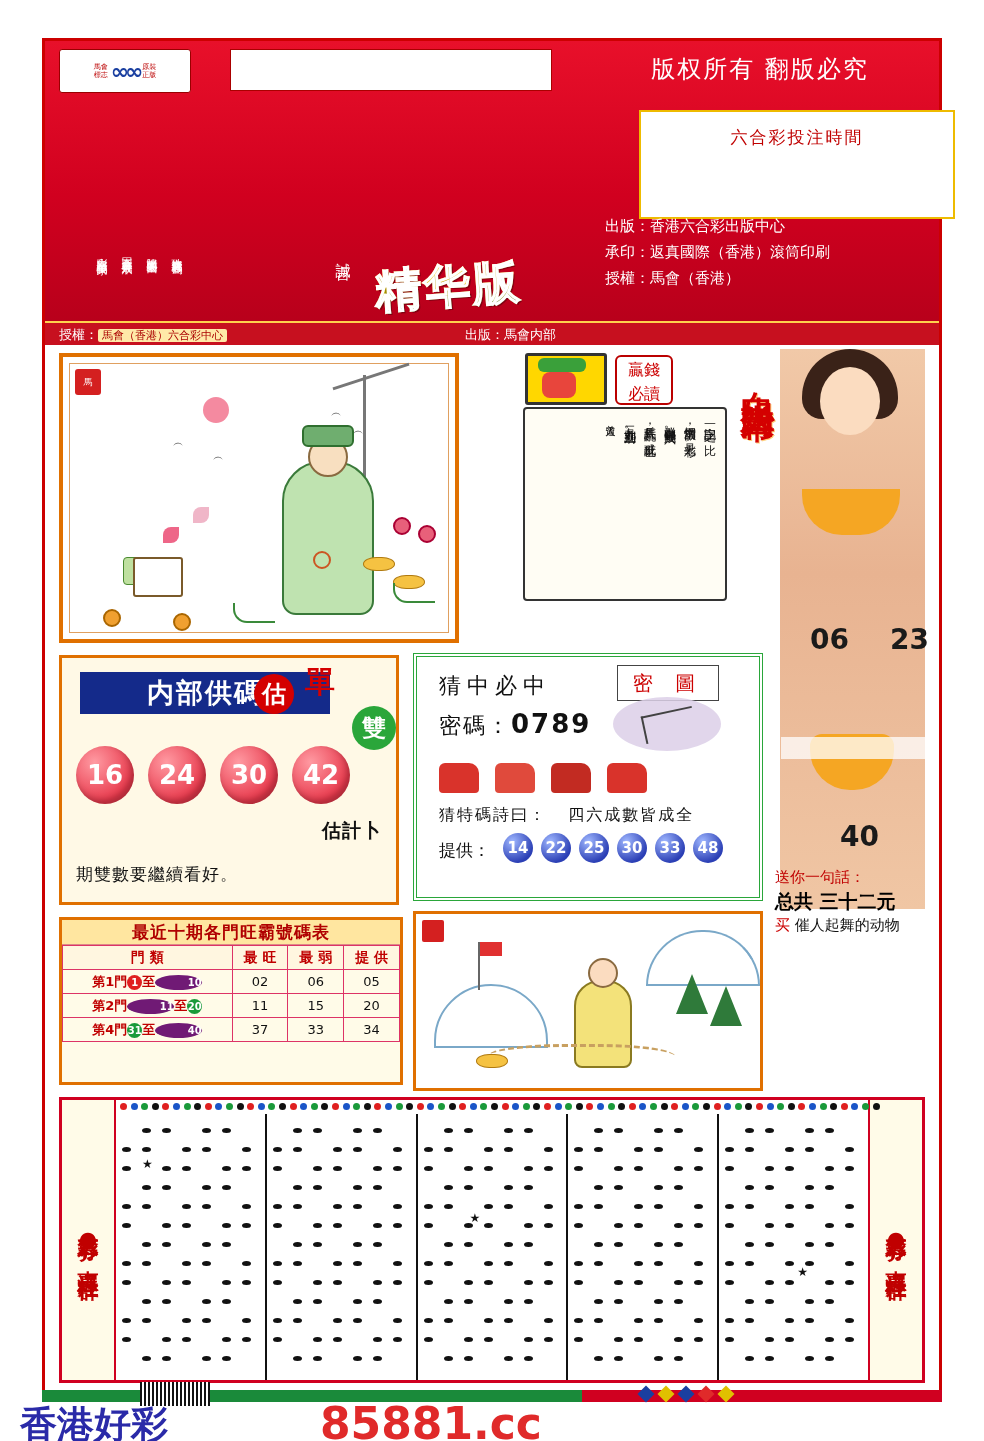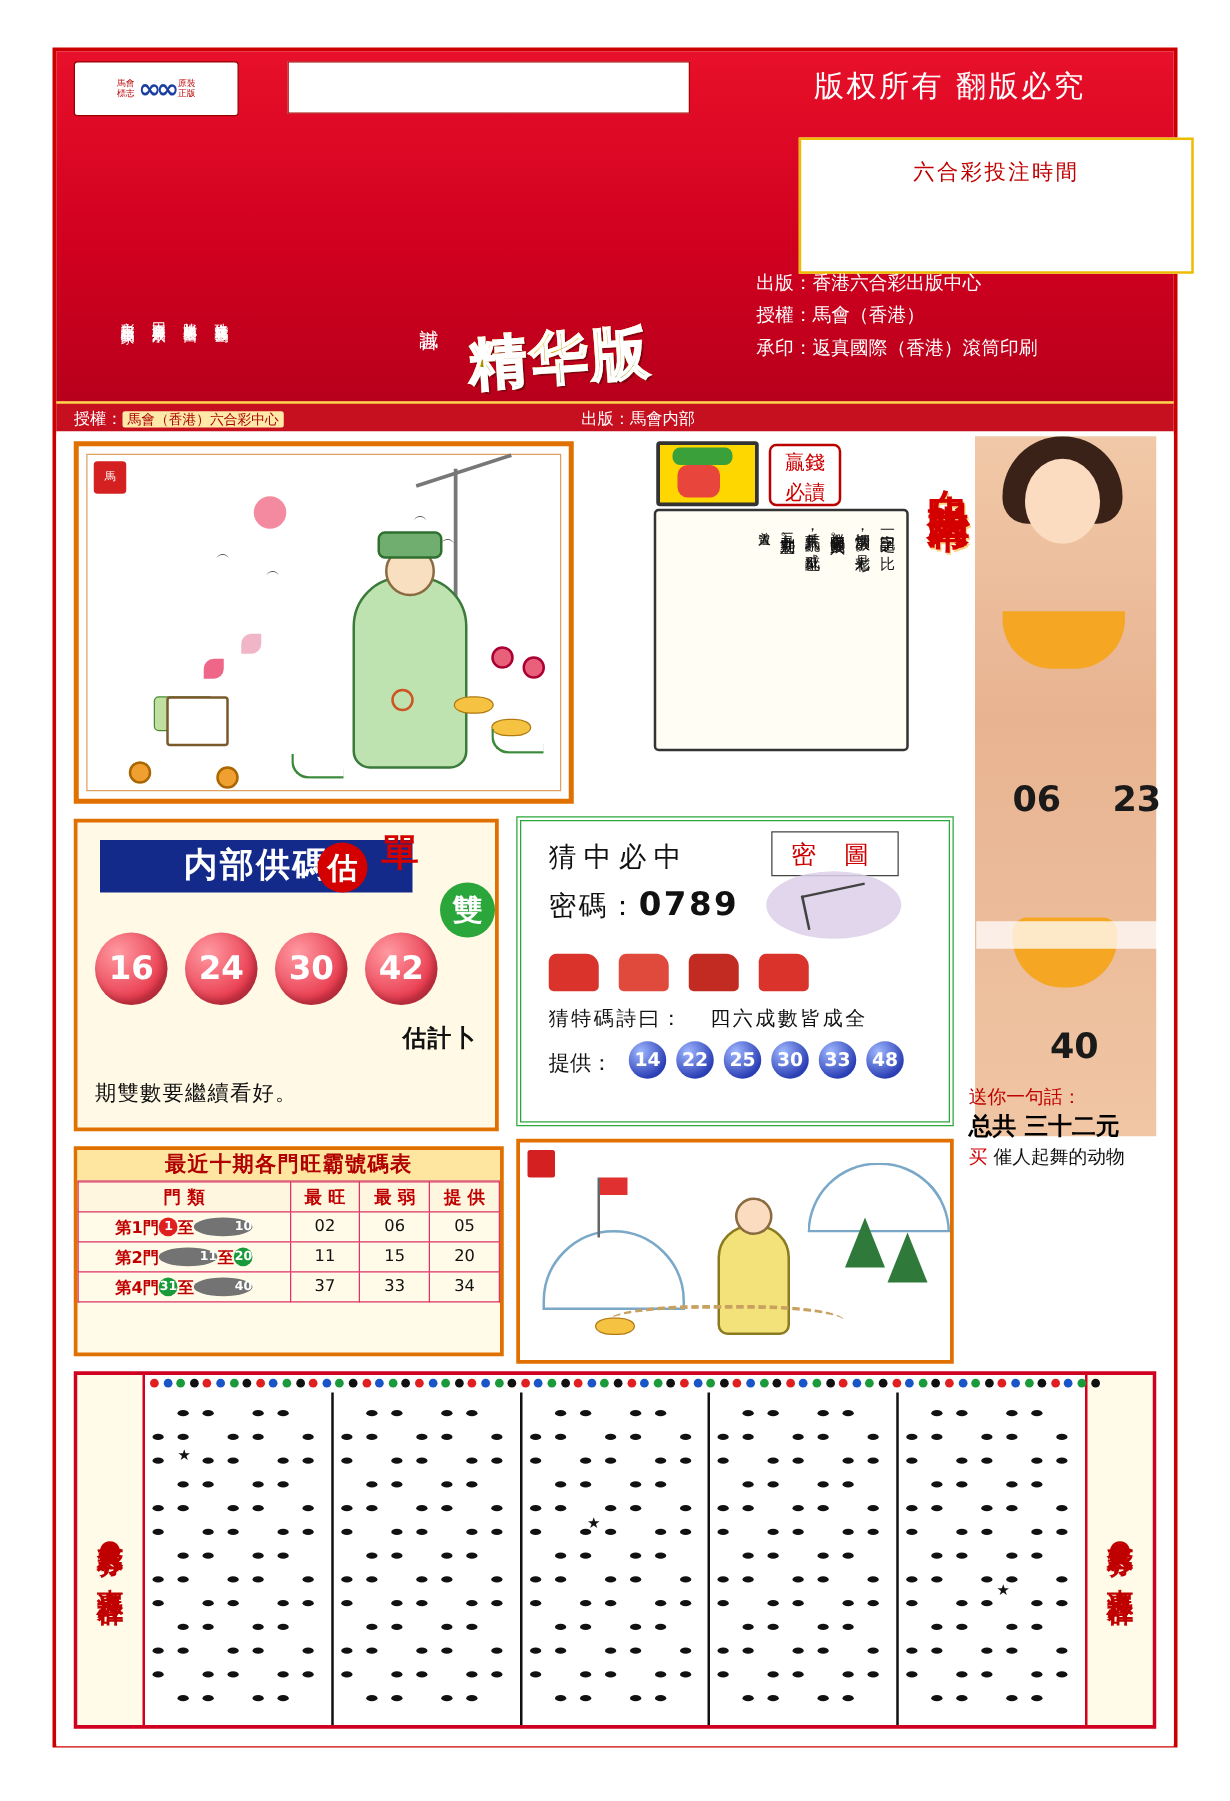--- a/index.html
+++ b/index.html
@@ -241,21 +241,21 @@
   .tbl .cap{
     height:24px;background:#ffe6a0;border-bottom:1px solid #d88;color:#b00000;font-size:17px;
     text-align:center;line-height:24px;letter-spacing:1px;font-weight:bold;
   }
   table{width:100%;border-collapse:collapse;font-size:13px;}
   th,td{border:1px solid #d36;padding:1px 2px;text-align:center;color:#111;height:21px;}
   th{color:#c00000;font-size:14px;background:#fff6e0;}
   td.first{color:#c00000;font-weight:bold;white-space:nowrap;font-size:13px;}
   .dotnum{display:inline-block;width:15px;height:15px;border-radius:50%;color:#fff;font-size:10px;line-height:15px;text-align:center;vertical-align:middle;}
   .dn-r{background:#e02020;}
-  .dn-b{background:#737373;padding-left:32px;}
+  .dn-b{background:#701a75;padding-left:32px;}
   .dn-g{background:#1a9a3a;}
 
   
   .ill2{
     position:absolute;left:368px;top:566px;width:350px;height:180px;
     border:3px solid #e07000;background:#fff;box-sizing:border-box;
   }
   .ill2 .sealb{position:absolute;left:6px;top:6px;width:22px;height:22px;background:#d42020;border-radius:2px;}
   .hill{position:absolute;background:#fff;border:2px solid #7aa8c8;border-radius:60px 60px 0 0;}
   .tree{position:absolute;width:0;height:0;border-left:16px solid transparent;border-right:16px solid transparent;border-bottom:40px solid #2f7a3a;}
@@ -335,22 +335,22 @@
       <div class="vcols">
         <div class="vcol">六彩賭思福萬家</div>
         <div class="vcol">因會至簧鼎米炊</div>
         <div class="vcol">賭根必去頭不回</div>
         <div class="vcol">珠光寶氣尋靈碼</div>
       </div>
       <div class="cheng">誠言</div>
 
       <div class="pub-lines">
         <div>出版：香港六合彩出版中心</div>
+        <div>承印：返真國際（香港）滾筒印刷</div>
         <div>授權：馬會（香港）</div>
-        <div>承印：返真國際（香港）滾筒印刷</div>
       </div>
     </div>
 
     <div class="hdr-strip">
       <div class="l">
         <span>授權：</span><span class="badge">馬會（香港）六合彩中心</span>
       </div>
       <div class="r">出版：馬會内部</div>
     </div>
 
@@ -918,13 +918,26 @@
           </div>
         </div>
         <div class="lside" style="border-right:none;border-left:2px solid #d00020;">
           <span>六合彩券●惠澤社群</span>
         </div>
       </div>
 
     </div>
   </div>
 
+  <div class="footer">
+    <div class="fstrip"></div>
+    <div class="barcode"></div>
+    <div class="diamonds">
+      <div class="dia" style="background:#1a3fa0;"></div>
+      <div class="dia" style="background:#e0c000;"></div>
+      <div class="dia" style="background:#1a3fa0;"></div>
+      <div class="dia" style="background:#e02a2a;"></div>
+      <div class="dia" style="background:#e0c000;"></div>
+    </div>
+    <div class="fhk">香港好彩</div>
+    <div class="fnum">85881.cc</div>
+  </div>
 </div>
 
 </body></html>

